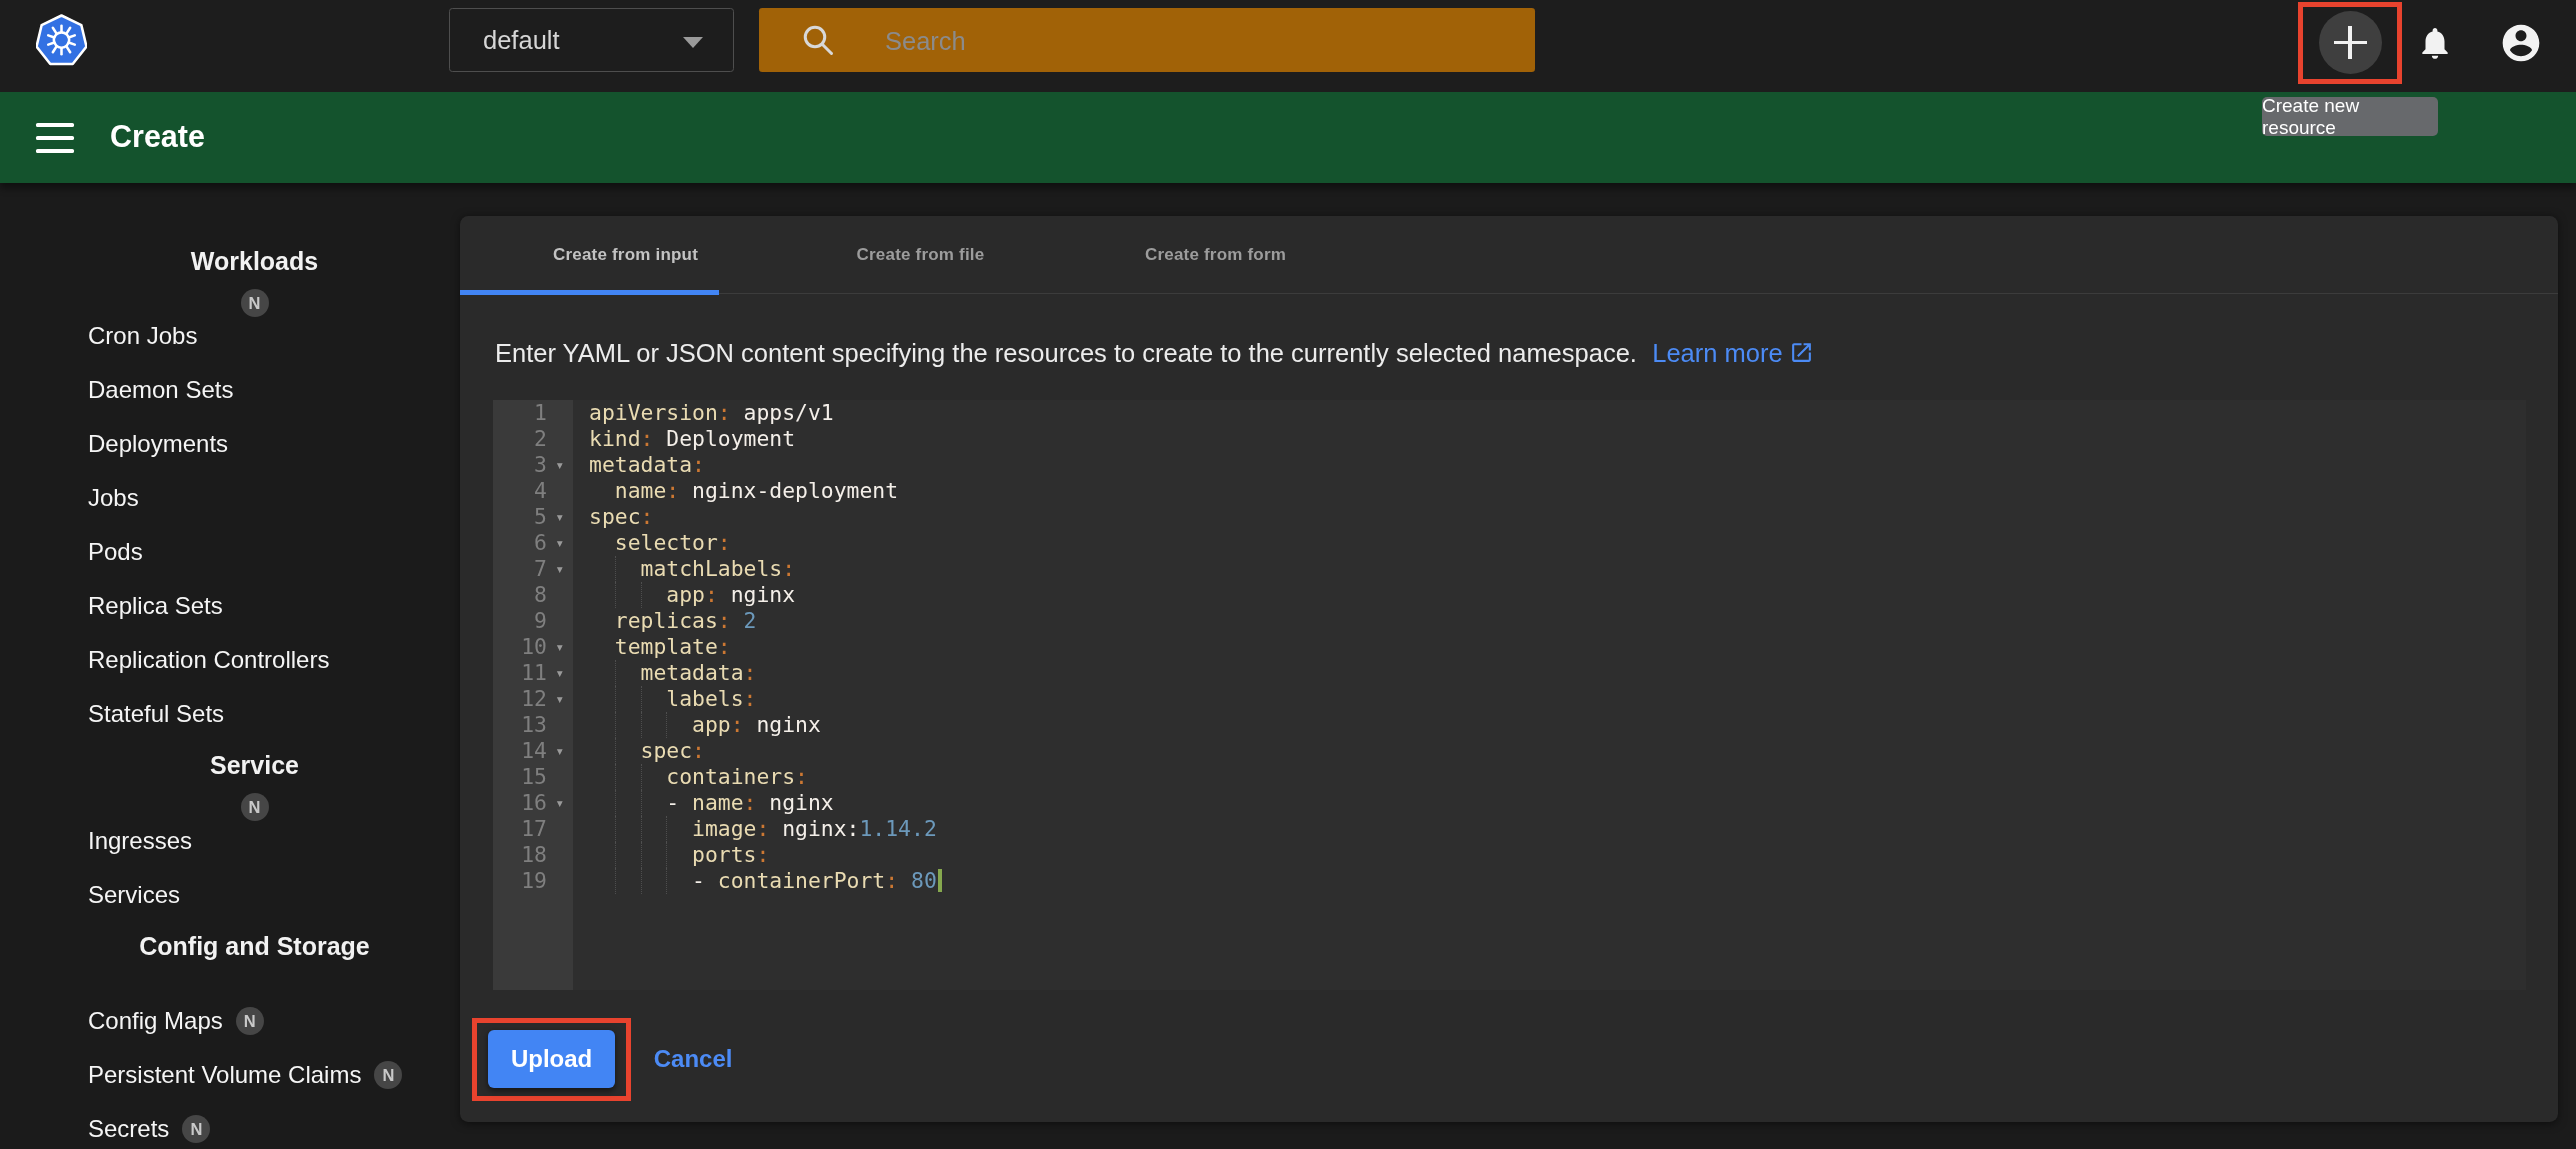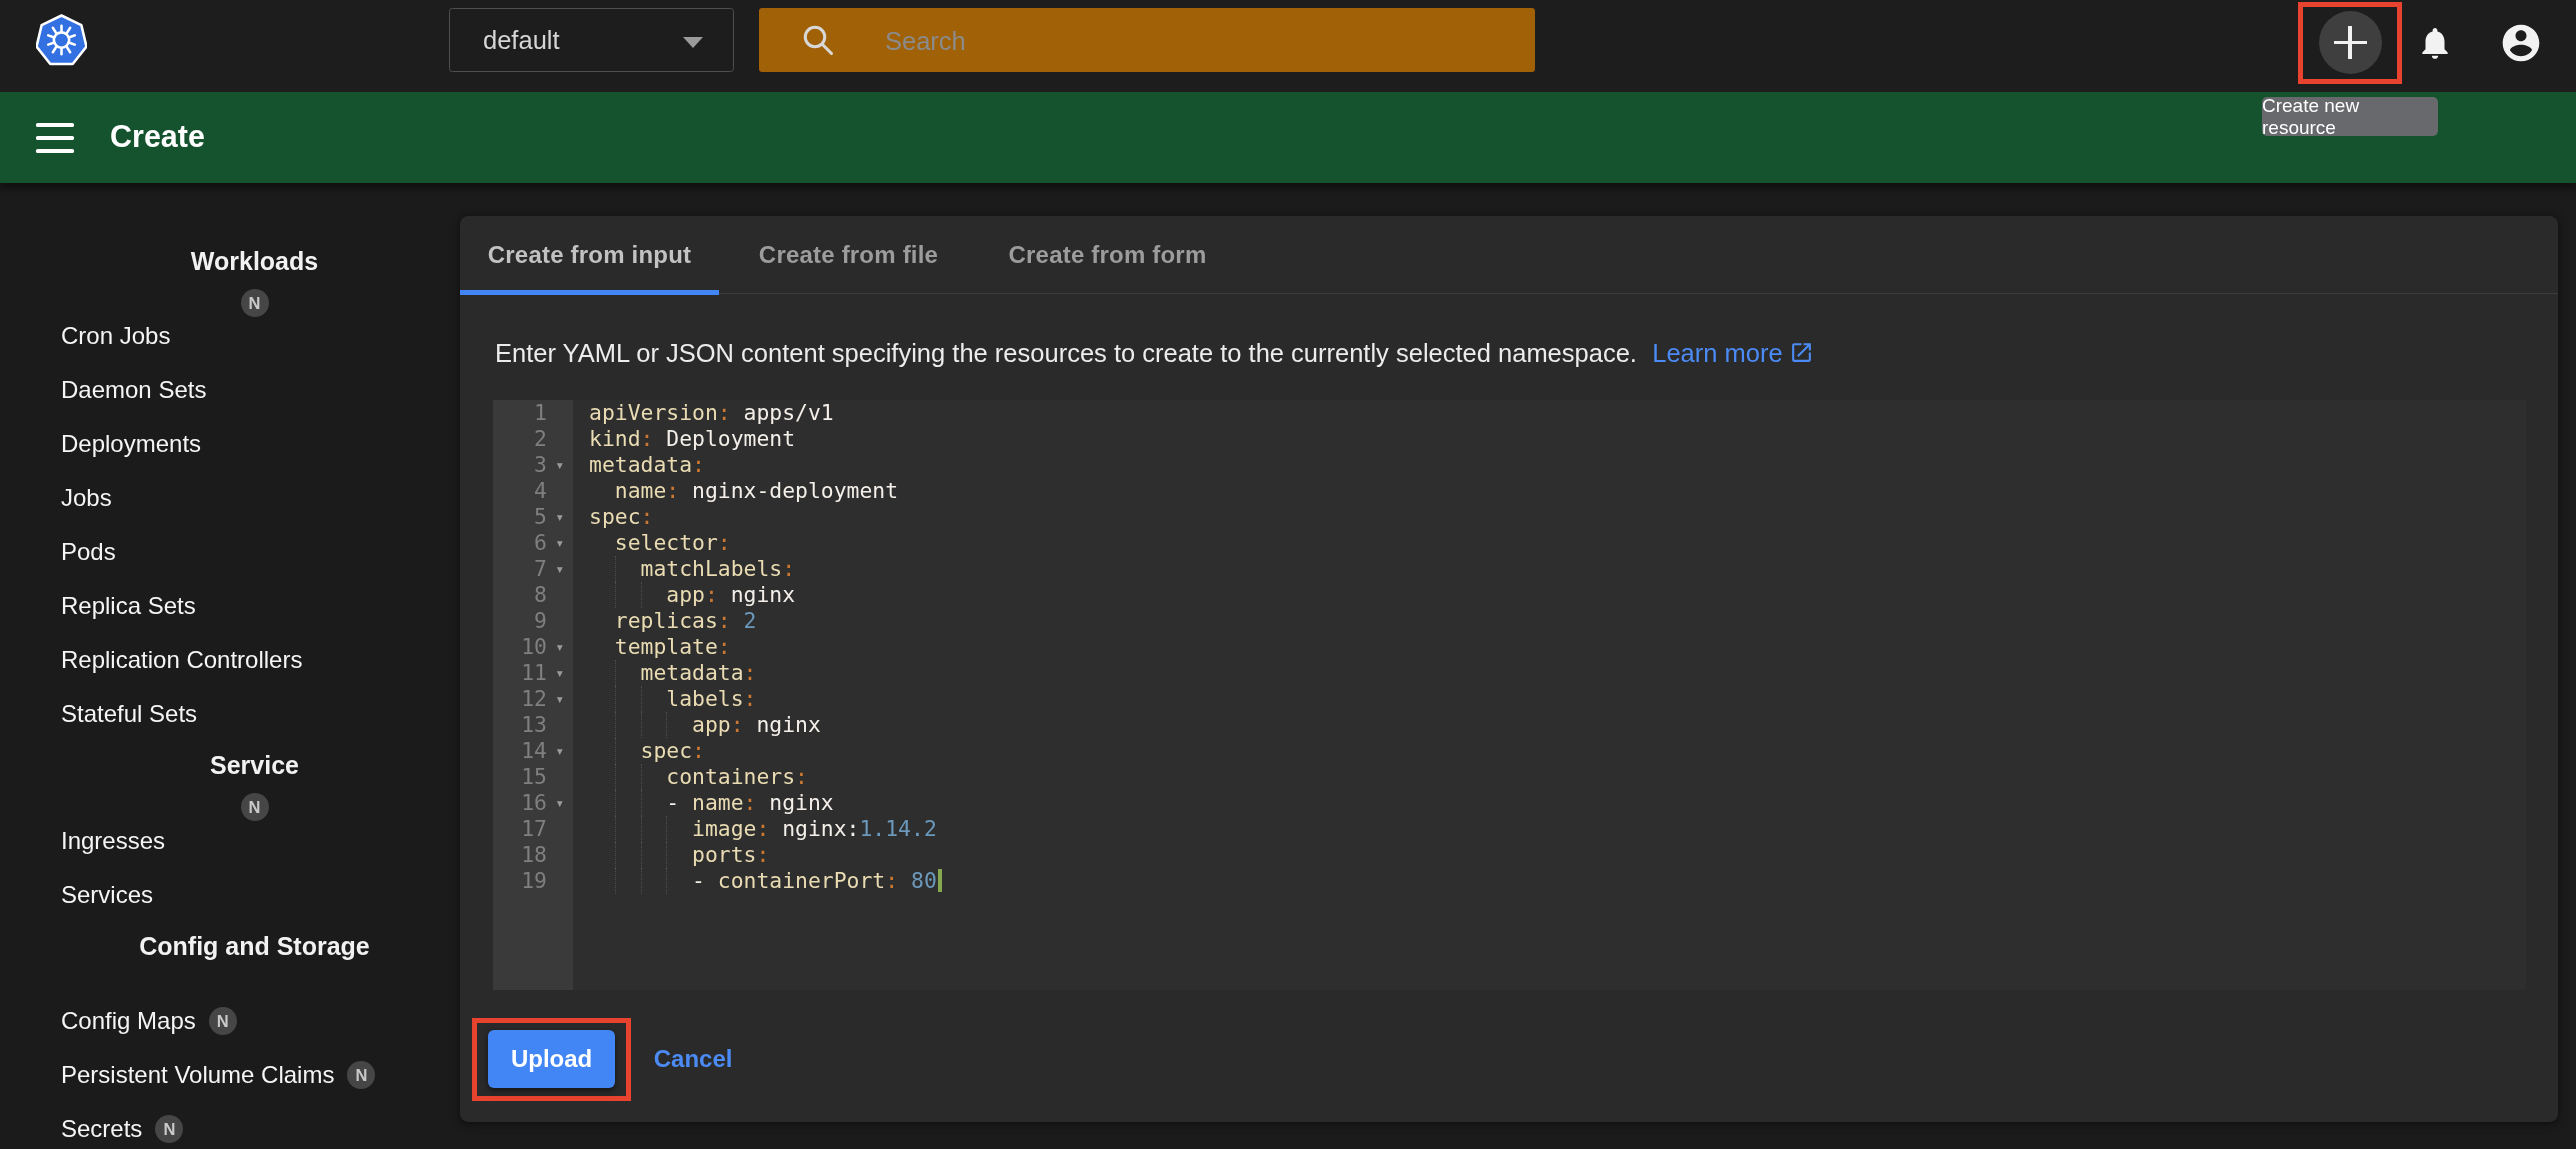--- a/index.html
+++ b/index.html
@@ -39,30 +39,30 @@
   .appbar{position:absolute;left:0;top:92px;width:100%;height:91px;background:#14532d;
     box-shadow:0 5px 7.4px rgba(0,0,0,.45);z-index:5;}
   .burger{position:absolute;left:36px;top:30.5px;width:38px;height:30.5px;cursor:pointer;}
   .burger i{display:block;height:4.1px;background:#ffffff;border-radius:1.6px;margin-bottom:9px;}
   .appbar-title{position:absolute;left:110px;top:0;height:91px;line-height:89px;
     font-size:30.5px;font-weight:bold;color:#ffffff;}
   
   .sidebar{position:absolute;left:0;top:183px;width:460px;bottom:0;padding-top:54px;box-sizing:border-box;}
   .side-header{display:flex;align-items:center;height:41px;margin:10px 0 21.4px 49px;gap:13px;cursor:pointer;flex-direction:column;}
   .side-header .lbl{font-size:25px;font-weight:bold;color:#f2f2f2;}
-  .side-item{display:flex;align-items:center;height:54px;padding-left:61px;gap:13px;
+  .side-item{display:flex;align-items:center;height:54px;padding-left:88px;gap:13px;
     font-size:24px;color:#f5f5f5;cursor:pointer;}
   .badge{width:28px;height:28px;border-radius:50%;background:#464646;color:#c9c9c9;
     font-size:16.5px;font-weight:bold;display:flex;align-items:center;justify-content:center;flex:none;}
   
   .card{position:absolute;left:460px;top:216px;width:2098px;height:906px;background:#2a2a2a;
     border-radius:8.2px;box-shadow:0 1.6px 8.2px rgba(0,0,0,.5);}
   .tabs{position:relative;height:77px;display:flex;border-bottom:1.6px solid #3c3c3c;}
-  .tab{width:259px;text-align:center;line-height:78px;font-size:24px;font-weight:bold;
-    color:#9c9c9c;cursor:pointer;letter-spacing:0.2px;}
+  .tab{width:259px;text-align:center;line-height:78px;font-size:17px;font-weight:bold;
+    color:#9c9c9c;cursor:pointer;letter-spacing:0.2px;margin-left:36px;}
   .tab.active{color:#c2c2c2;}
   .inkbar{position:absolute;left:0;bottom:-1.6px;width:259px;height:5px;background:#4285f4;}
   .desc{margin:45px 0 0 35px;font-size:25.5px;color:#ececec;}
   .desc .learn{color:#4c8bf5;margin-left:8.2px;text-decoration:none;cursor:pointer;font-size:25.5px;text-align:right;}
   .open-new-icon{display:inline-block;width:25px;height:25px;vertical-align:-2.5px;margin-left:6.6px;}
   
   .editor{position:absolute;left:33px;top:184px;width:2033px;height:590px;background:#2e2e2e;
     overflow:hidden;font-family:"DejaVu Sans Mono",monospace;font-size:21.4px;line-height:26px;}
   .gutter-bg{position:absolute;left:0;top:0;bottom:0;width:80px;background:#3a3a3a;}
   .code-row{position:relative;height:26px;display:flex;}

